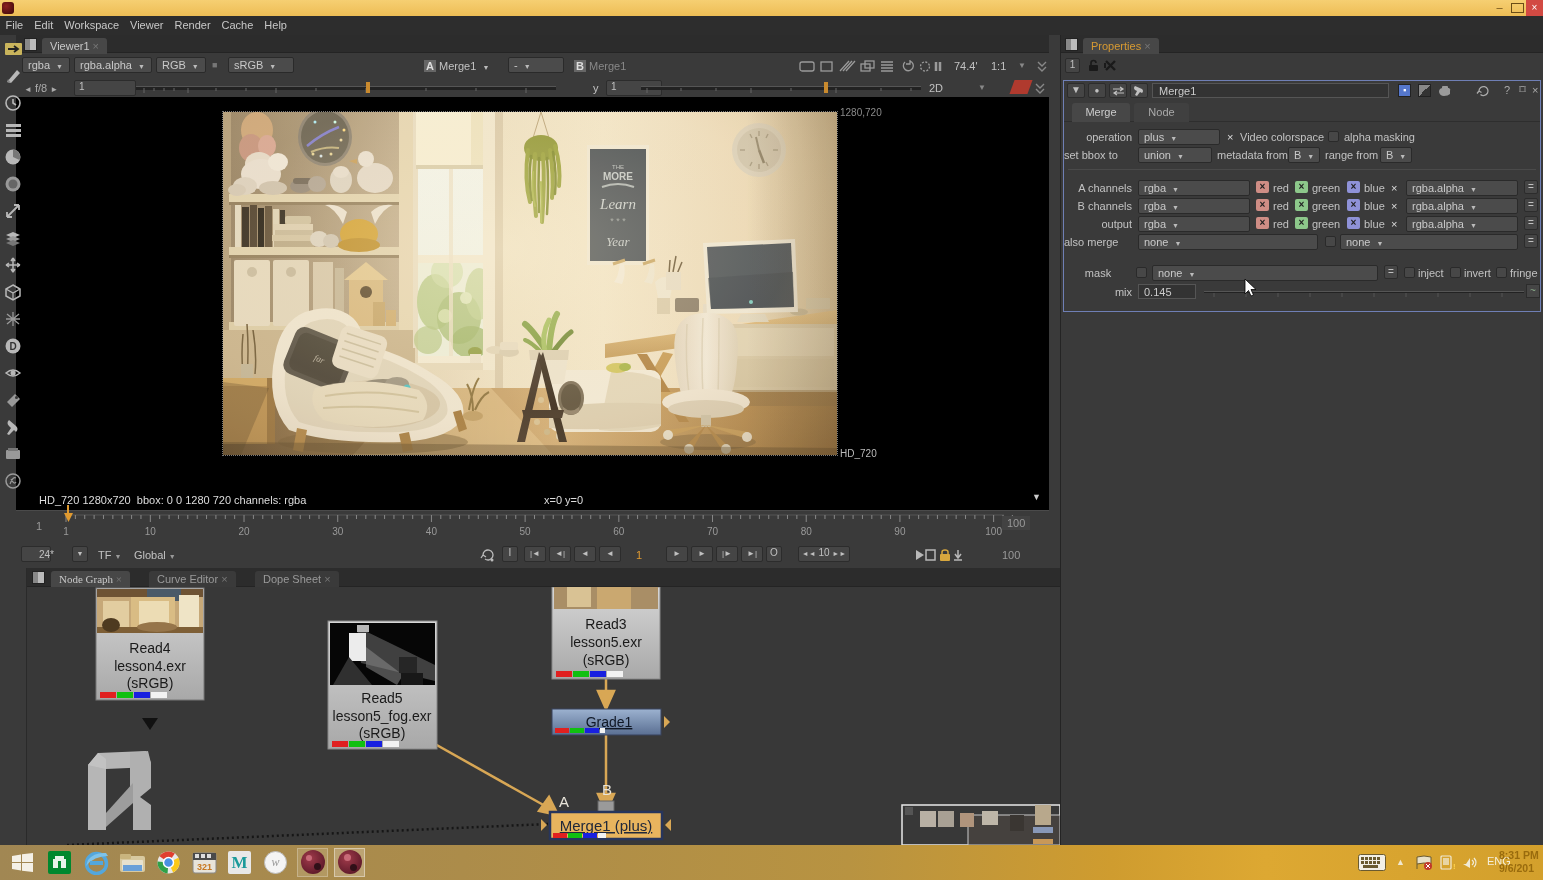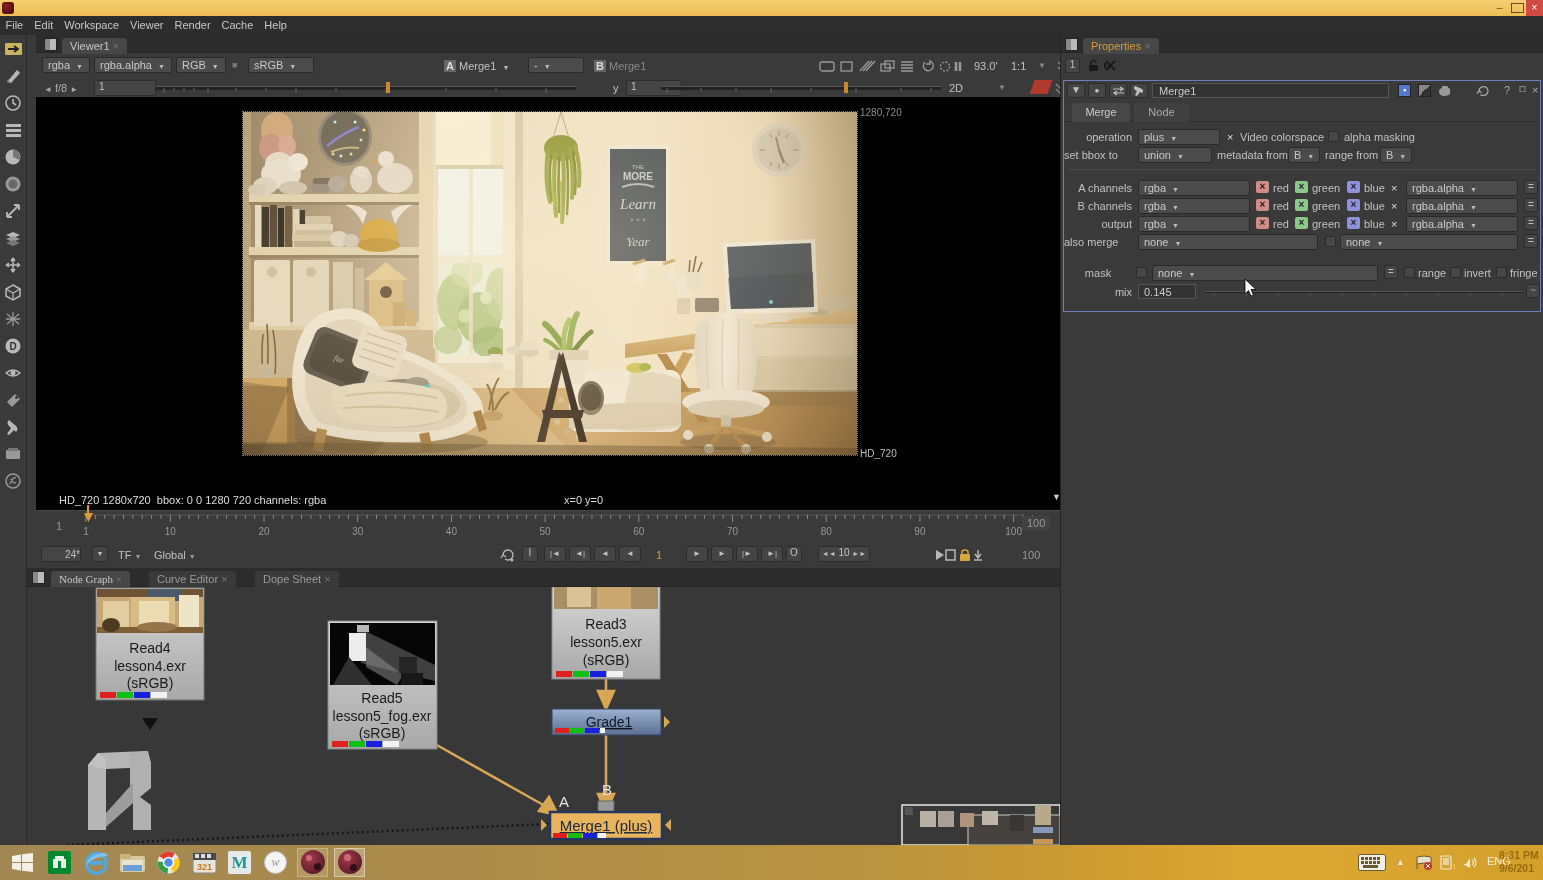--- a/index.html
+++ b/index.html
@@ -39,21 +39,21 @@
   <div class="abs" id="titlebar"></div>
   <div class="abs" style="left:2px;top:2px;width:12px;height:12px;background:radial-gradient(circle at 35% 35%, #8a2020, #3a0808); border-radius:3px;"></div>
   <div class="abs" style="right:36px;top:3px;width:15px;height:11px;color:#6b4d16;font-size:11px;line-height:9px;text-align:center;">–</div>
   <div class="abs" style="right:19px;top:3px;width:13px;height:10px;border:1px solid #6b4d16;"></div>
   <div class="abs" style="right:0px;top:0px;width:17px;height:16px;background:#d24a43;color:#fff;font-size:10px;text-align:center;line-height:15px;">×</div>
 
   <div class="abs" id="menubar"><span>File</span><span>Edit</span><span>Workspace</span><span>Viewer</span><span>Render</span><span>Cache</span><span>Help</span></div>
 
   <div class="abs panelbg" id="lefttool" style="left:0;top:35px;width:27px;height:810px;border-right:1px solid #2a2a2a;"></div>
 
-  <div class="abs" id="viewer" style="left:36px;top:35px;width:1033px;height:533px;background:#3a3a3a;">
+  <div class="abs" id="viewer" style="left:16px;top:35px;width:1033px;height:533px;background:#3a3a3a;">
 
     <div class="abs tabbar" style="left:0;top:0;width:1033px;height:18px;"></div>
     <div class="abs" style="left:8px;top:3px;width:13px;height:13px;background:linear-gradient(90deg,#888 50%,#bbb 50%);border:1px solid #222;"></div>
     <div class="tab active" style="left:26px;">Viewer1 <span style="color:#777;">×</span></div>
 
     <div class="dd" style="left:6px;top:22px;width:48px;">rgba</div>
     <div class="dd" style="left:58px;top:22px;width:78px;">rgba.alpha</div>
     <div class="dd" style="left:140px;top:22px;width:50px;">RGB</div>
     <div class="lbl" style="left:196px;top:25px;color:#777;font-size:9px;">■</div>
     <div class="dd" style="left:212px;top:22px;width:66px;">sRGB</div>
@@ -67,21 +67,21 @@
         <rect x="22" y="3" width="11" height="9"></rect>
         <path d="M41,12 L50,2 M44,12 L53,2 M47,12 L56,2"></path>
         <rect x="62" y="5" width="9" height="7"></rect>
           <rect x="66" y="2" width="9" height="7"></rect>
         <path d="M82,3 h12 M82,6 h12 M82,9 h12 M82,12 h12"></path>
         <path d="M106,3 a5,5 0 1 0 5,-1 M111,1 l0,4 l-4,0"></path>
         <circle cx="126" cy="7.5" r="4.5" stroke-dasharray="2 1.5"></circle>
         <path d="M137,3 v9 M141,3 v9" stroke-width="2.5"></path>
       </g>
     </svg>
-    <div class="lbl" style="left:938px;top:25px;">93.0'</div>
+    <div class="lbl" style="left:938px;top:25px;">74.4'</div>
     <div class="lbl" style="left:975px;top:25px;">1:1</div>
     <div class="lbl" style="left:1002px;top:26px;color:#888;font-size:8px;">▼</div>
     <svg class="abs" style="left:1020px;top:26px;" width="12" height="12">
         <path d="M2,1 L6,5 L10,1 M2,6 L6,10 L10,6" stroke="#888" fill="none" stroke-width="1.4"></path>
       </svg>
 
     <div class="lbl" style="left:8px;top:47px;color:#aaa;"><span style="font-size:8px;">◄</span> f/8 <span style="font-size:8px;">►</span></div>
     <div class="btn" style="left:58px;top:45px;width:62px;height:16px;text-align:left;padding-left:4px;">1</div>
     <div class="abs" style="left:120px;top:51px;width:420px;height:4px;background:#222;border-top:1px solid #555;"></div>
     <svg class="abs" style="left:120px;top:53px;" width="420" height="8">
@@ -553,21 +553,21 @@
           <line x1="946.9999999999999" y1="2" x2="946.9999999999999" y2="6" stroke="#888"></line>
           <line x1="956.3699999999999" y1="2" x2="956.3699999999999" y2="6" stroke="#888"></line>
           <line x1="965.7399999999999" y1="2" x2="965.7399999999999" y2="6" stroke="#888"></line>
           <line x1="975.1099999999999" y1="2" x2="975.1099999999999" y2="6" stroke="#888"></line>
         </g>
     </svg>
     <div class="abs" style="left:48px;top:478px;width:9px;height:9px;background:#e09a30;clip-path:polygon(0 0,100% 0,50% 100%);"></div>
     <div class="abs" style="left:51px;top:470px;width:2px;height:14px;background:#e09a30;"></div>
     <div class="lbl" style="left:986px;top:481px;color:#999;background:#424242;padding:1px 5px;">100</div>
 
-    <div class="btn" style="left:5px;top:511px;width:40px;height:16px;text-align:right;padding:2px 0 0 17px;">24*</div>
+    <div class="btn" style="left:5px;top:511px;width:30px;height:16px;text-align:center;padding:2px 0 0 17px;">24*</div>
     <div class="btn" style="left:56px;top:511px;width:16px;height:16px;"><span style="font-size:7px;">▼</span></div>
     <div class="lbl" style="left:82px;top:514px;">TF <span style="font-size:7px;color:#999;">▼</span></div>
     <div class="lbl" style="left:118px;top:514px;">Global <span style="font-size:7px;color:#999;">▼</span></div>
     <svg class="abs" style="left:464px;top:513px;" width="16" height="14">
         <path d="M3,7 a5,5 0 1 1 2,4 M3,7 l-2,3 M3,7 l3,2" stroke="#bbb" fill="none" stroke-width="1.3"></path>
         <circle cx="12" cy="12" r="1.5" fill="#bbb"></circle>
       </svg>
     <div class="btn" style="left:486px;top:511px;width:16px;height:16px;">I</div>
     <div class="btn" style="left:508px;top:511px;width:22px;height:16px;"><span style="font-size:8px;">|◄</span></div>
     <div class="btn" style="left:533px;top:511px;width:22px;height:16px;"><span style="font-size:8px;">◄|</span></div>
@@ -818,21 +818,21 @@
       <div class="dd" style="left:74px;top:153px;width:180px;">none</div>
       <div class="cb" style="left:261px;top:155px;"></div>
       <div class="dd" style="left:276px;top:153px;width:178px;">none</div>
       <div class="btn" style="left:460px;top:153px;width:14px;height:14px;">=</div>
 
       <div class="lbl" style="left:0px;top:186px;width:68px;text-align:center;">mask</div>
       <div class="cb" style="left:72px;top:186px;"></div>
       <div class="dd" style="left:88px;top:184px;width:226px;">none</div>
       <div class="btn" style="left:320px;top:184px;width:14px;height:14px;">=</div>
       <div class="cb" style="left:340px;top:186px;"></div>
-      <div class="lbl" style="left:354px;top:186px;">range</div>
+      <div class="lbl" style="left:354px;top:186px;">inject</div>
       <div class="cb" style="left:386px;top:186px;"></div>
       <div class="lbl" style="left:400px;top:186px;">invert</div>
       <div class="cb" style="left:432px;top:186px;"></div>
       <div class="lbl" style="left:446px;top:186px;">fringe</div>
 
       <div class="lbl" style="left:0px;top:205px;width:68px;text-align:right;">mix</div>
       <div class="abs" style="left:74px;top:203px;width:58px;height:15px;background:#333;border:1px solid #555;color:#ccc;font-size:11px;padding:1px 0 0 5px;">0.145</div>
       <div class="abs" style="left:140px;top:210px;width:320px;height:2px;background:#222;border-top:1px solid #555;"></div>
       <svg class="abs" style="left:140px;top:212px;" width="320" height="10">
         <g stroke="#555" stroke-width="1">

